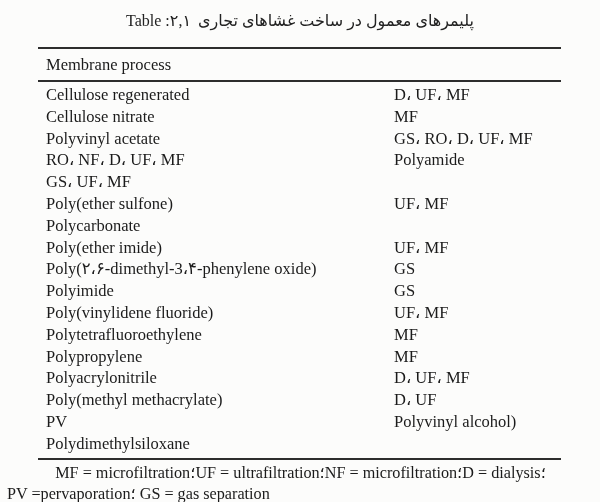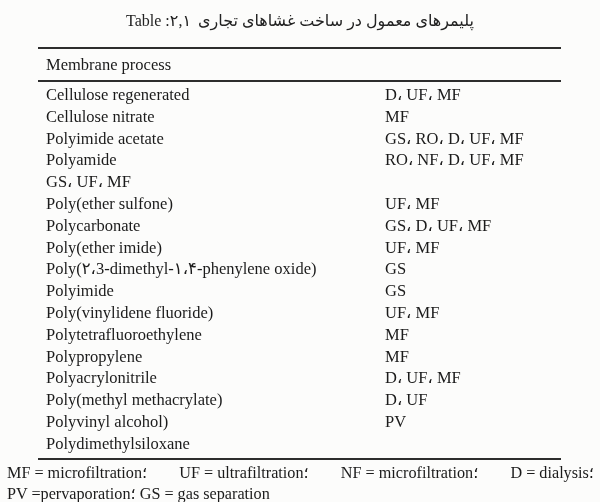--- a/index.html
+++ b/index.html
@@ -22,27 +22,28 @@
     display:grid;grid-template-columns:339px auto;
     padding-left:8px;height:31px;line-height:31px;
     border-bottom:2px solid #2d2d2d;
     font-size:16.5px;
   }
   .tbody{padding:2px 0 3px 0;}
   .trow{
     display:grid;grid-template-columns:339px auto;
     padding-left:8px;height:21.8px;line-height:21.8px;
     font-size:16.5px;
+    gap:9px;
   }
   .trow span,.thead span{white-space:nowrap;overflow:visible;}
   .footer{
     position:absolute;left:7px;top:463px;width:587px;
     font-size:16.2px;line-height:21px;color:#1b1b1b;
   }
-  .f1{text-align:justify;text-align-last:justify;white-space:nowrap;display:flex;justify-content:space-between;}
+  .f1{text-align:justify;text-align-last:justify;white-space:nowrap;display:flex;justify-content:center;}
   .f1 span{white-space:nowrap;}
   .f2{text-align:left;}
 </style>
 </head>
 <body>
 
 <div class="page">
 
   <div class="caption">
     <span class="en">Table :۲,۱</span>
@@ -56,44 +57,43 @@
     <div class="tbody" id="rows">
         <div class="trow">
           <span>Cellulose regenerated</span>
           <span>D، UF، MF</span>
         </div>
         <div class="trow">
           <span>Cellulose nitrate</span>
           <span>MF</span>
         </div>
         <div class="trow">
-          <span>Polyimide acetate</span>
+          <span>Polyvinyl acetate</span>
           <span>GS، RO، D، UF، MF</span>
         </div>
         <div class="trow">
+          <span>RO، NF، D، UF، MF</span>
           <span>Polyamide</span>
-          <span>RO، NF، D، UF، MF</span>
         </div>
         <div class="trow">
           <span>GS، UF، MF</span>
         </div>
         <div class="trow">
           <span>Poly(ether sulfone)</span>
           <span>UF، MF</span>
         </div>
         <div class="trow">
           <span>Polycarbonate</span>
-          <span>GS، D، UF، MF</span>
         </div>
         <div class="trow">
           <span>Poly(ether imide)</span>
           <span>UF، MF</span>
         </div>
         <div class="trow">
-          <span>Poly(۲،3-dimethyl-۱،۴-phenylene oxide)</span>
+          <span>Poly(۲،۶-dimethyl-3،۴-phenylene oxide)</span>
           <span>GS</span>
         </div>
         <div class="trow">
           <span>Polyimide</span>
           <span>GS</span>
         </div>
         <div class="trow">
           <span>Poly(vinylidene fluoride)</span>
           <span>UF، MF</span>
         </div>
@@ -107,22 +107,22 @@
         </div>
         <div class="trow">
           <span>Polyacrylonitrile</span>
           <span>D، UF، MF</span>
         </div>
         <div class="trow">
           <span>Poly(methyl methacrylate)</span>
           <span>D، UF</span>
         </div>
         <div class="trow">
+          <span>PV</span>
           <span>Polyvinyl alcohol)</span>
-          <span>PV</span>
         </div>
         <div class="trow">
           <span>Polydimethylsiloxane</span>
         </div>
       </div>
   </div>
 
   <div class="footer">
     <div class="f1" id="footline1">
         <span>MF = microfiltration؛</span>

